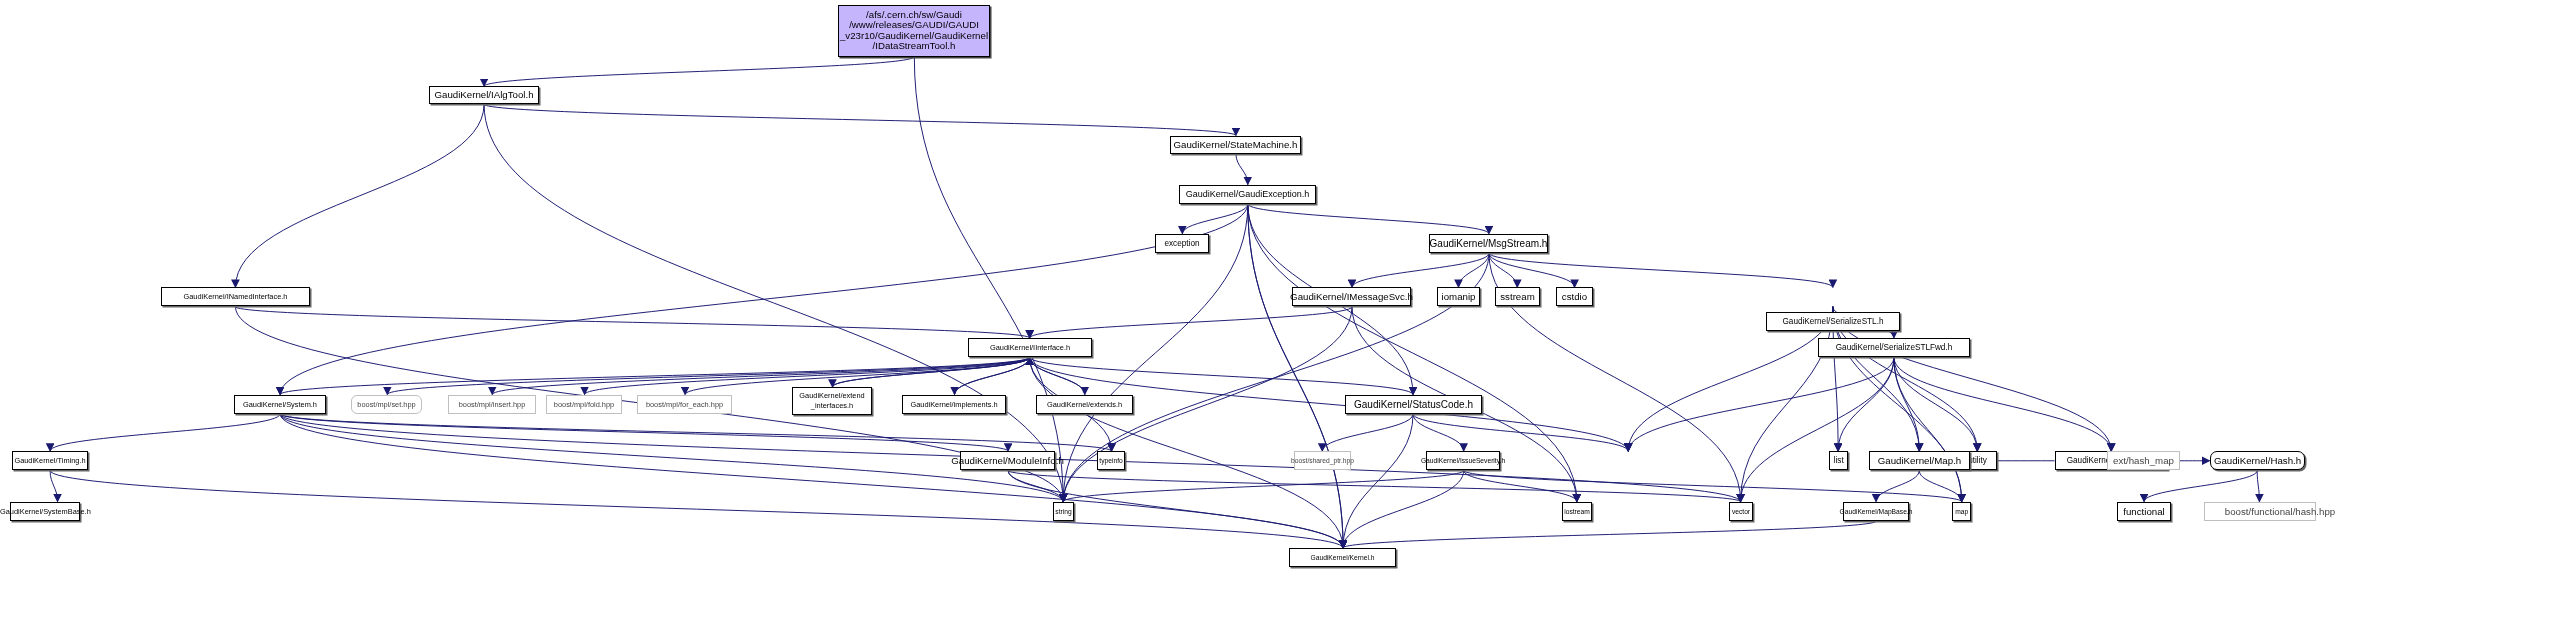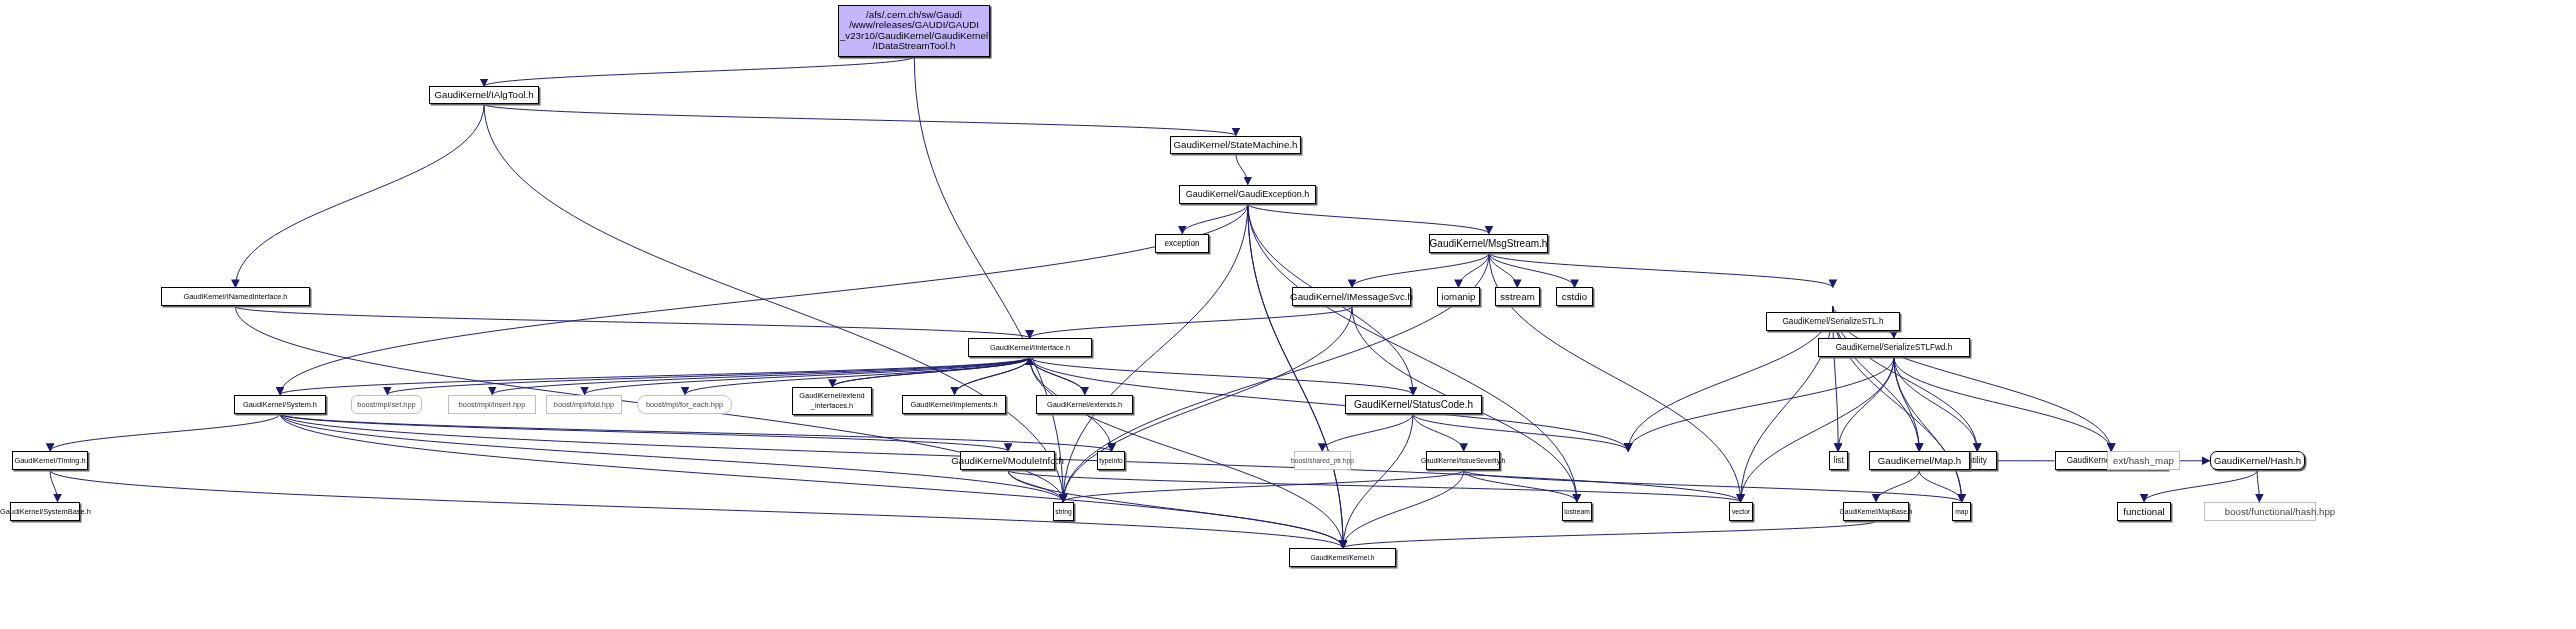--- a/index.html
+++ b/index.html
@@ -124,21 +124,21 @@
 <div class="node" style="left: 1437px; top: 287px; width: 43px; height: 19.4px;">iomanip</div>
 <div class="node" style="left: 1495px; top: 287px; width: 45px; height: 19.4px;">sstream</div>
 <div class="node" style="left: 1556px; top: 287px; width: 37px; height: 19.4px;">cstdio</div>
 <div class="node" style="left: 1766px; top: 287px; width: 134px; height: 19.4px; font-size: 8.2px; margin-top: 25px;">GaudiKernel/SerializeSTL.h</div>
 <div class="node" style="left: 968px; top: 338px; width: 124px; height: 19px; font-size: 7.4px;">GaudiKernel/IInterface.h</div>
 <div class="node" style="left: 1818px; top: 338px; width: 152px; height: 19.4px; font-size: 8.2px;">GaudiKernel/SerializeSTLFwd.h</div>
 <div class="node" style="left: 234px; top: 395px; width: 92px; height: 19.4px; font-size: 7.4px;">GaudiKernel/System.h</div>
 <div class="node ext" style="left: 351px; top: 395px; width: 71px; height: 19.4px; font-size: 7.4px; border-radius: 6px;">boost/mpl/set.hpp</div>
 <div class="node ext" style="left: 448px; top: 395px; width: 88px; height: 19.4px; font-size: 7.4px;">boost/mpl/insert.hpp</div>
 <div class="node ext" style="left: 546px; top: 395px; width: 76px; height: 19.4px; font-size: 7.4px;">boost/mpl/fold.hpp</div>
-<div class="node ext" style="left: 637px; top: 395px; width: 95px; height: 19.4px; font-size: 7.4px; border-radius: 9px;">boost/mpl/for_each.hpp</div>
+<div class="node ext" style="left: 637px; top: 395px; width: 95px; height: 19.4px; font-size: 7.4px;">boost/mpl/for_each.hpp</div>
 <div class="node" style="left: 792px; top: 387px; width: 80px; height: 28px; font-size: 7.4px; line-height: 9.7px;">GaudiKernel/extend
 _interfaces.h</div>
 <div class="node" style="left: 902px; top: 395px; width: 104px; height: 19.4px; font-size: 7.4px;">GaudiKernel/implements.h</div>
 <div class="node" style="left: 1036px; top: 395px; width: 97px; height: 19.4px; font-size: 7.4px;">GaudiKernel/extends.h</div>
 <div class="node" style="left: 1345px; top: 395px; width: 137px; height: 19.4px; font-size: 10px;">GaudiKernel/StatusCode.h</div>
 <div class="node" style="left: 1829px; top: 451px; width: 19.4px; height: 19.4px; font-size: 8.2px;">list</div>
 <div class="node" style="left: 1958px; top: 451px; width: 39px; height: 19.4px; font-size: 8.2px;">utility</div>
 <div class="node" style="left: 2055px; top: 451px; width: 113px; height: 19.4px; font-size: 8.2px;">GaudiKernel/HashMap.h</div>
 <div class="node" style="left: 12px; top: 451px; width: 76px; height: 19.4px; font-size: 7.4px;">GaudiKernel/Timing.h</div>
 <div class="node" style="left: 960px; top: 451px; width: 95px; height: 19.4px;">GaudiKernel/ModuleInfo.h</div>

